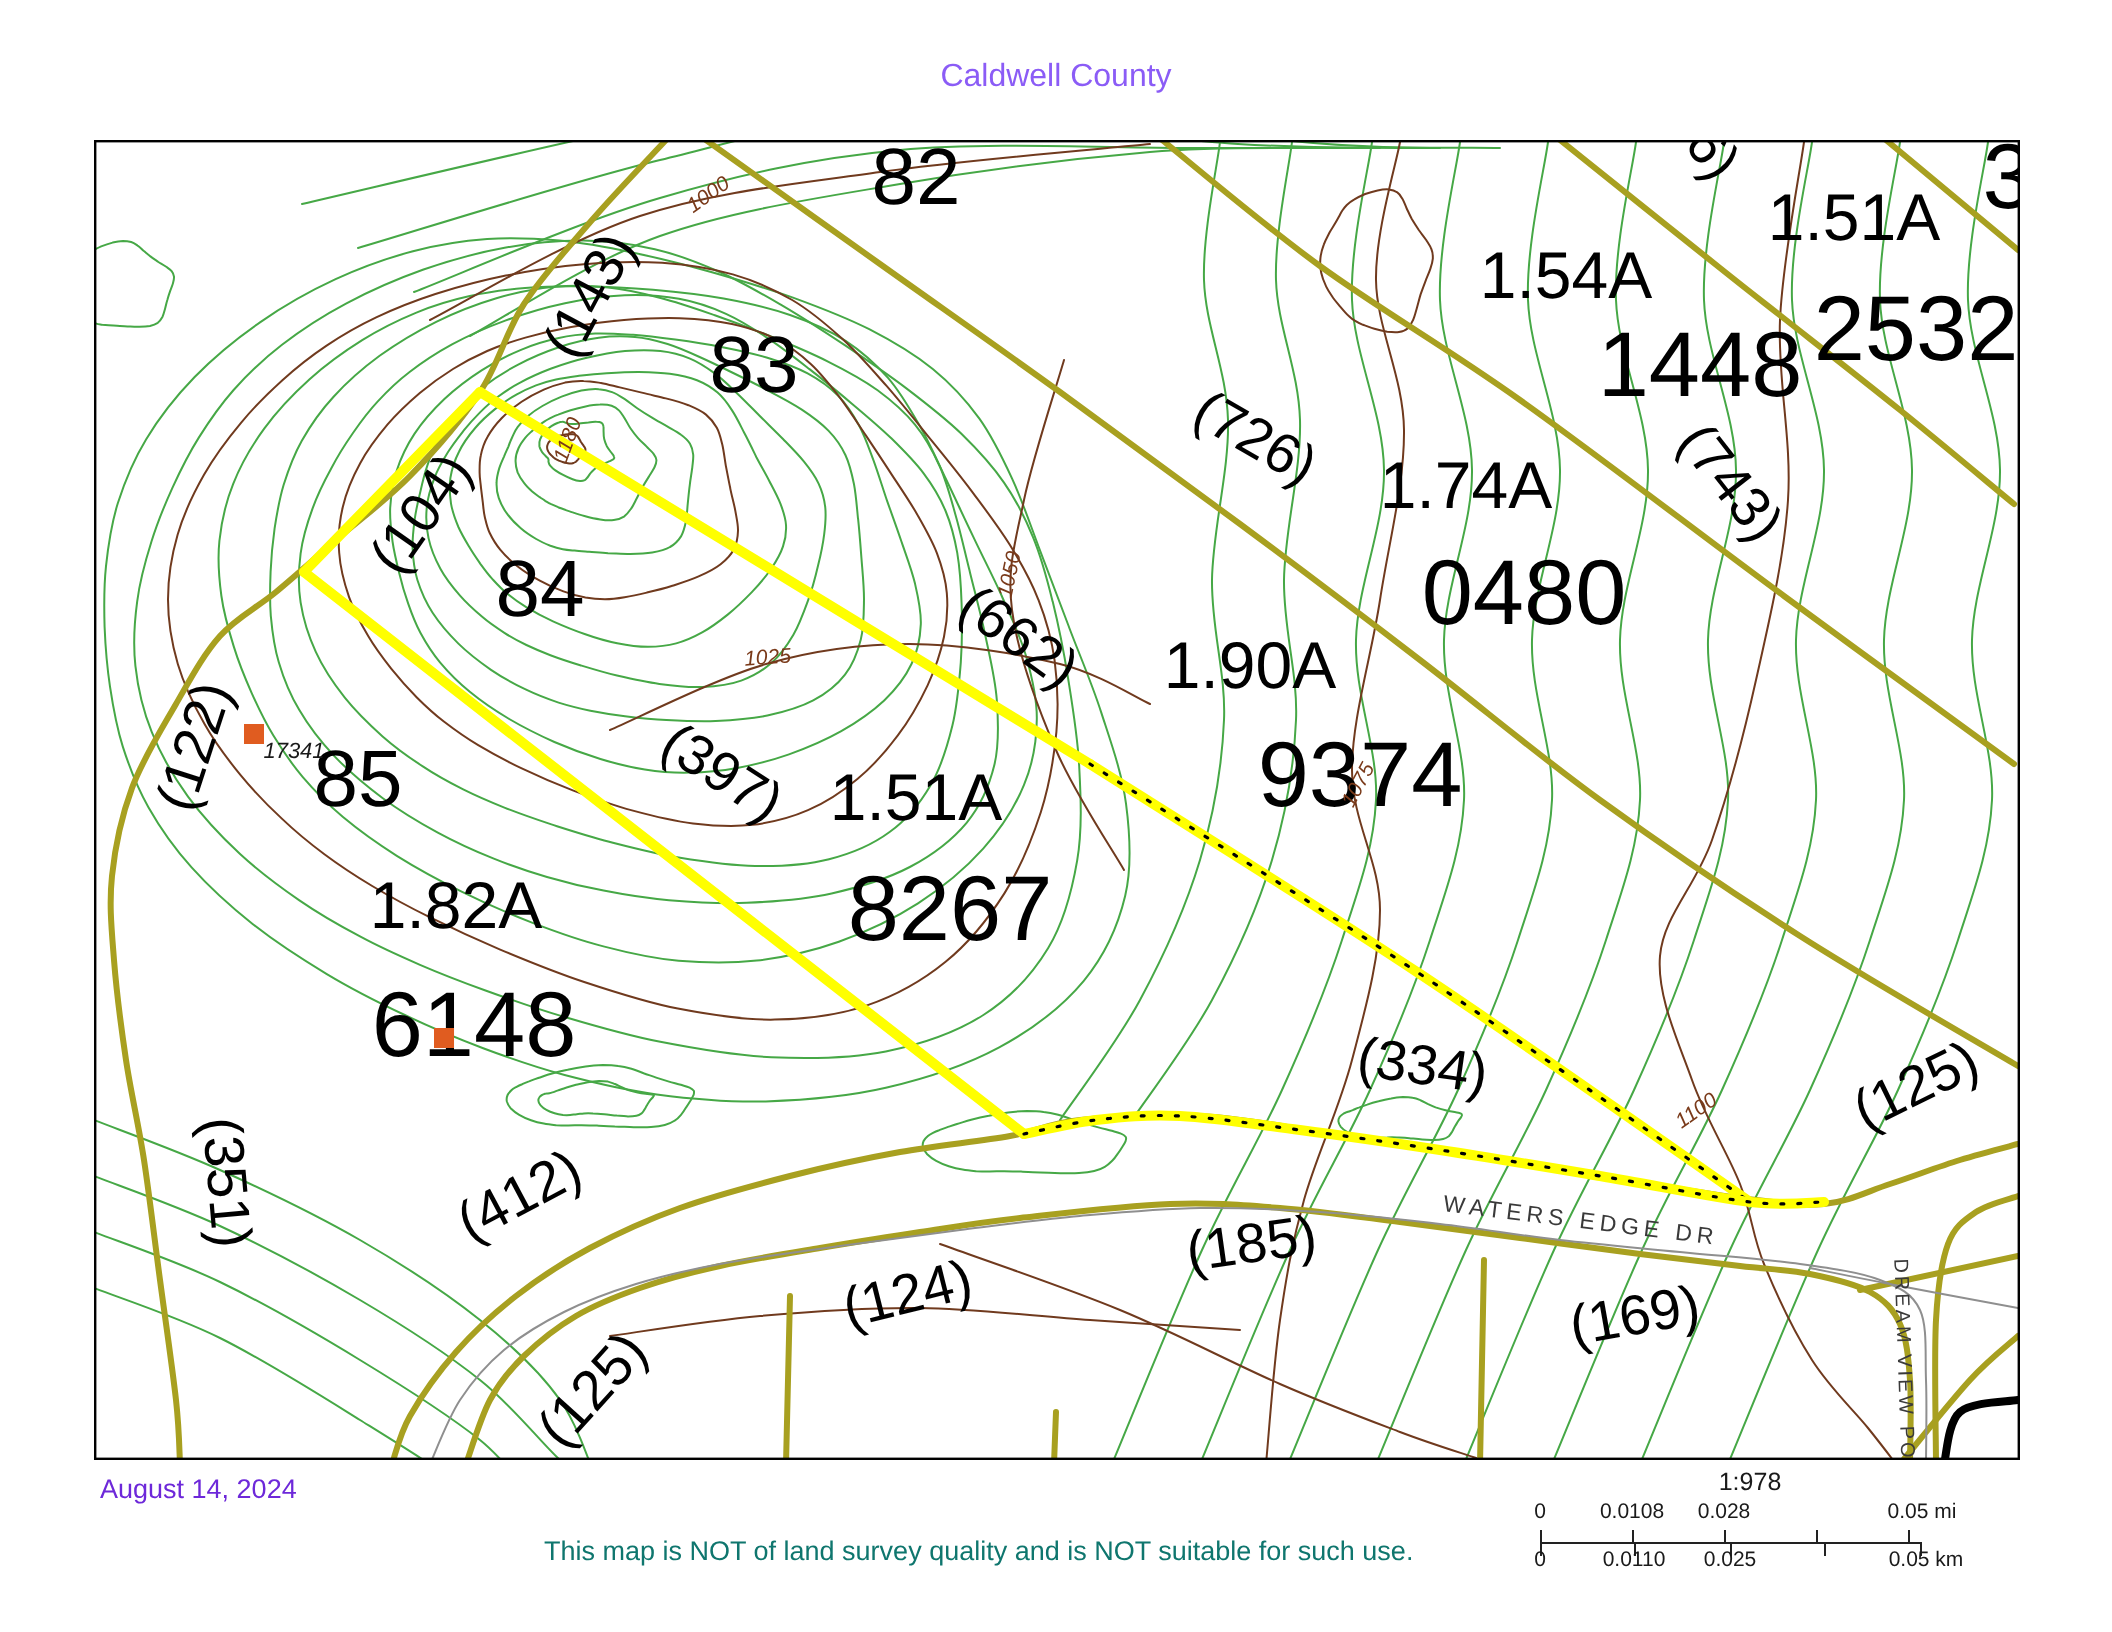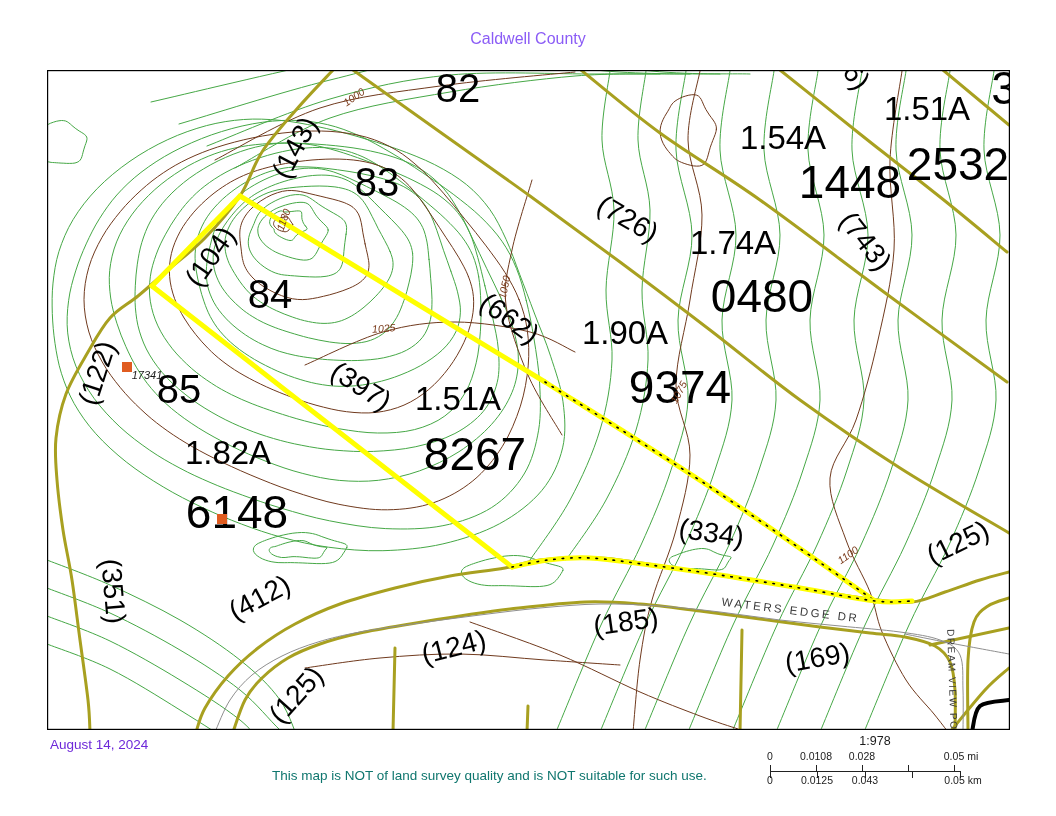--- a/index.html
+++ b/index.html
@@ -189,16 +189,16 @@
     <div class="tick up" style="left:54px"></div>
     <div class="tick up" style="left:100px"></div>
     <div class="tick up" style="left:146px"></div>
     <div class="tick up" style="left:192px"></div>
   <div class="tick dn" style="left:8px"></div>
     <div class="tick dn" style="left:55px"></div>
     <div class="tick dn" style="left:103px"></div>
     <div class="tick dn" style="left:150px"></div>
     <div class="tick dn" style="left:198px"></div>
   <span class="c km" style="left:8px">0</span>
-  <span class="c km" style="left:55px">0.0125</span>
-  <span class="c km" style="left:103px">0.043</span>
+  <span class="c km" style="left:55px">0.0110</span>
+  <span class="c km" style="left:103px">0.025</span>
   <span class="c km" style="left:201px">0.05 km</span>
 </div>
 
 </body></html>

